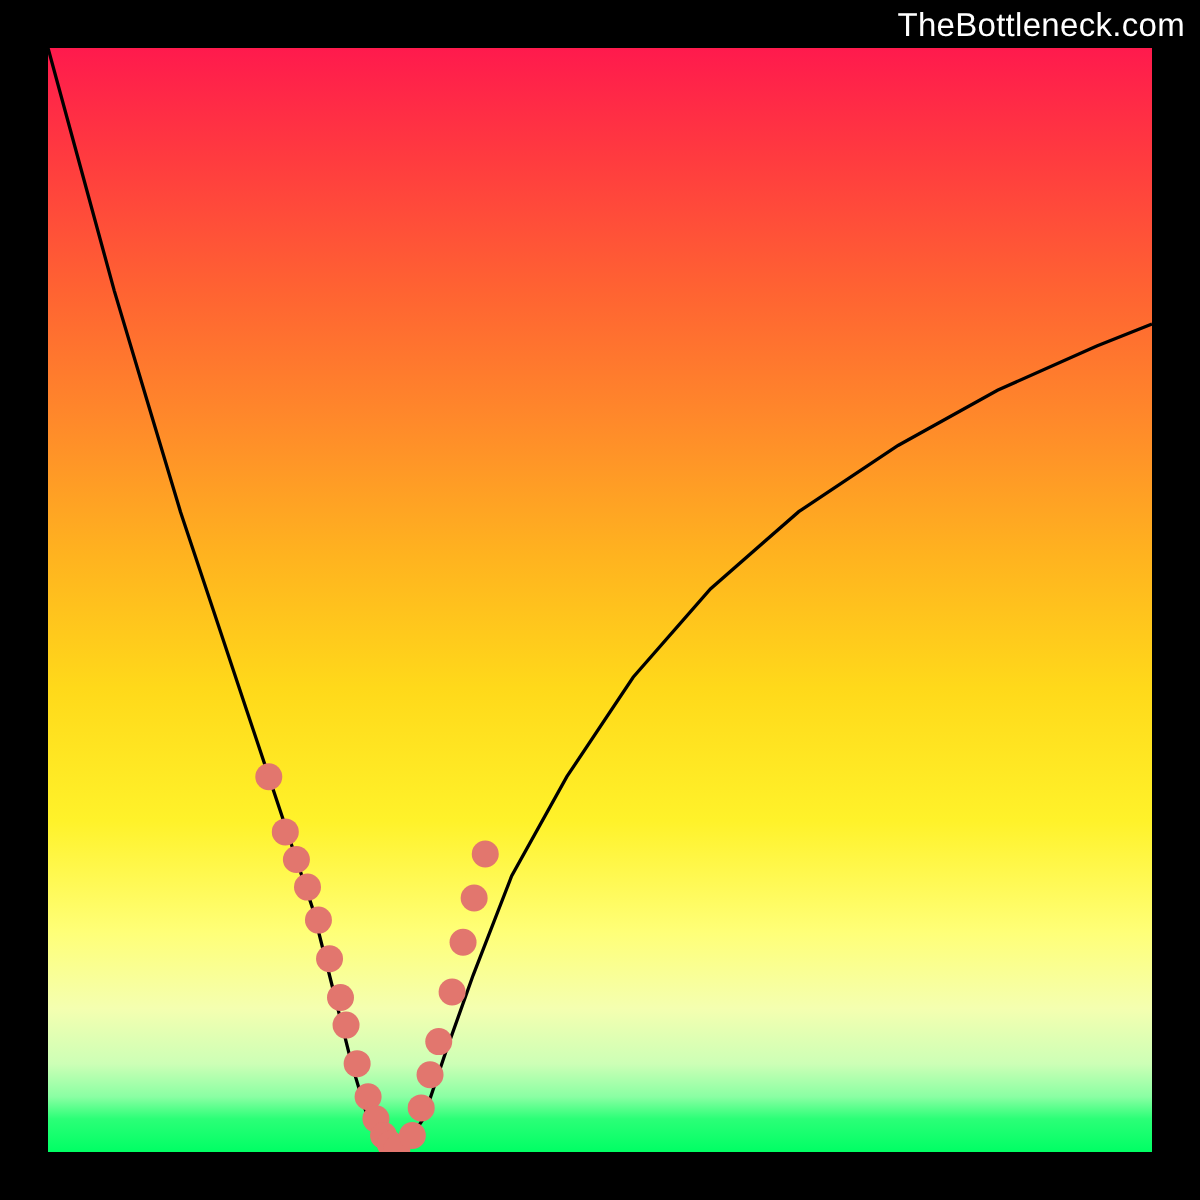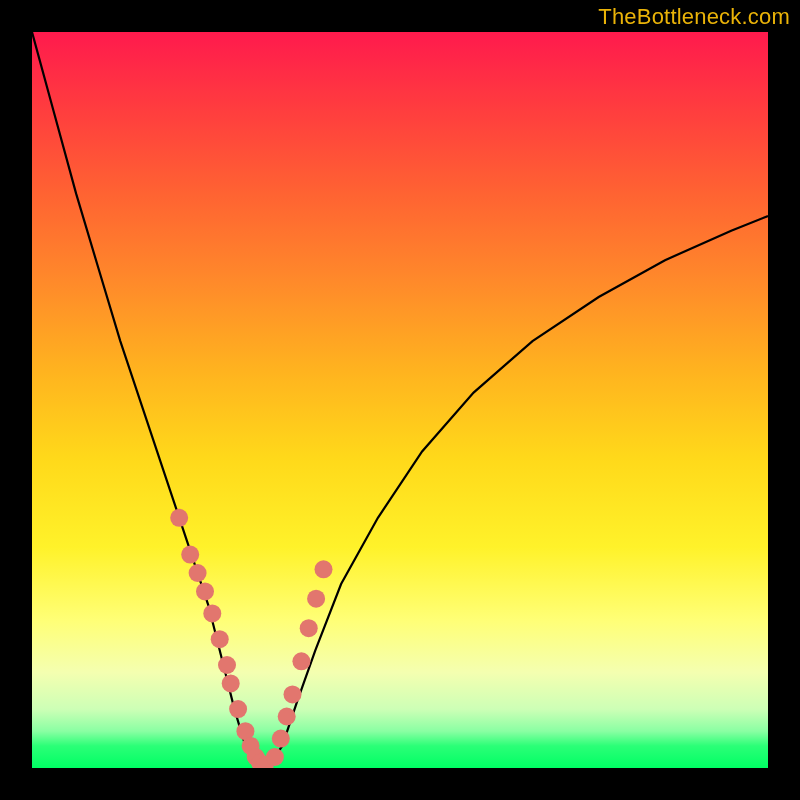--- a/index.html
+++ b/index.html
@@ -43,21 +43,21 @@
     position: absolute;
     left: 0;
     top: 0;
     width: 736px;
     height: 736px;
   }
   .watermark {
     position: absolute;
     top: 4px;
     right: 10px;
-    color: #eab308;
+    color: #ffffff;
     font-size: 22px;
     font-weight: 500;
     letter-spacing: 0.2px;
     user-select: none;
   }
 </style>
 </head>
 <body>
 
 <div class="outer">

